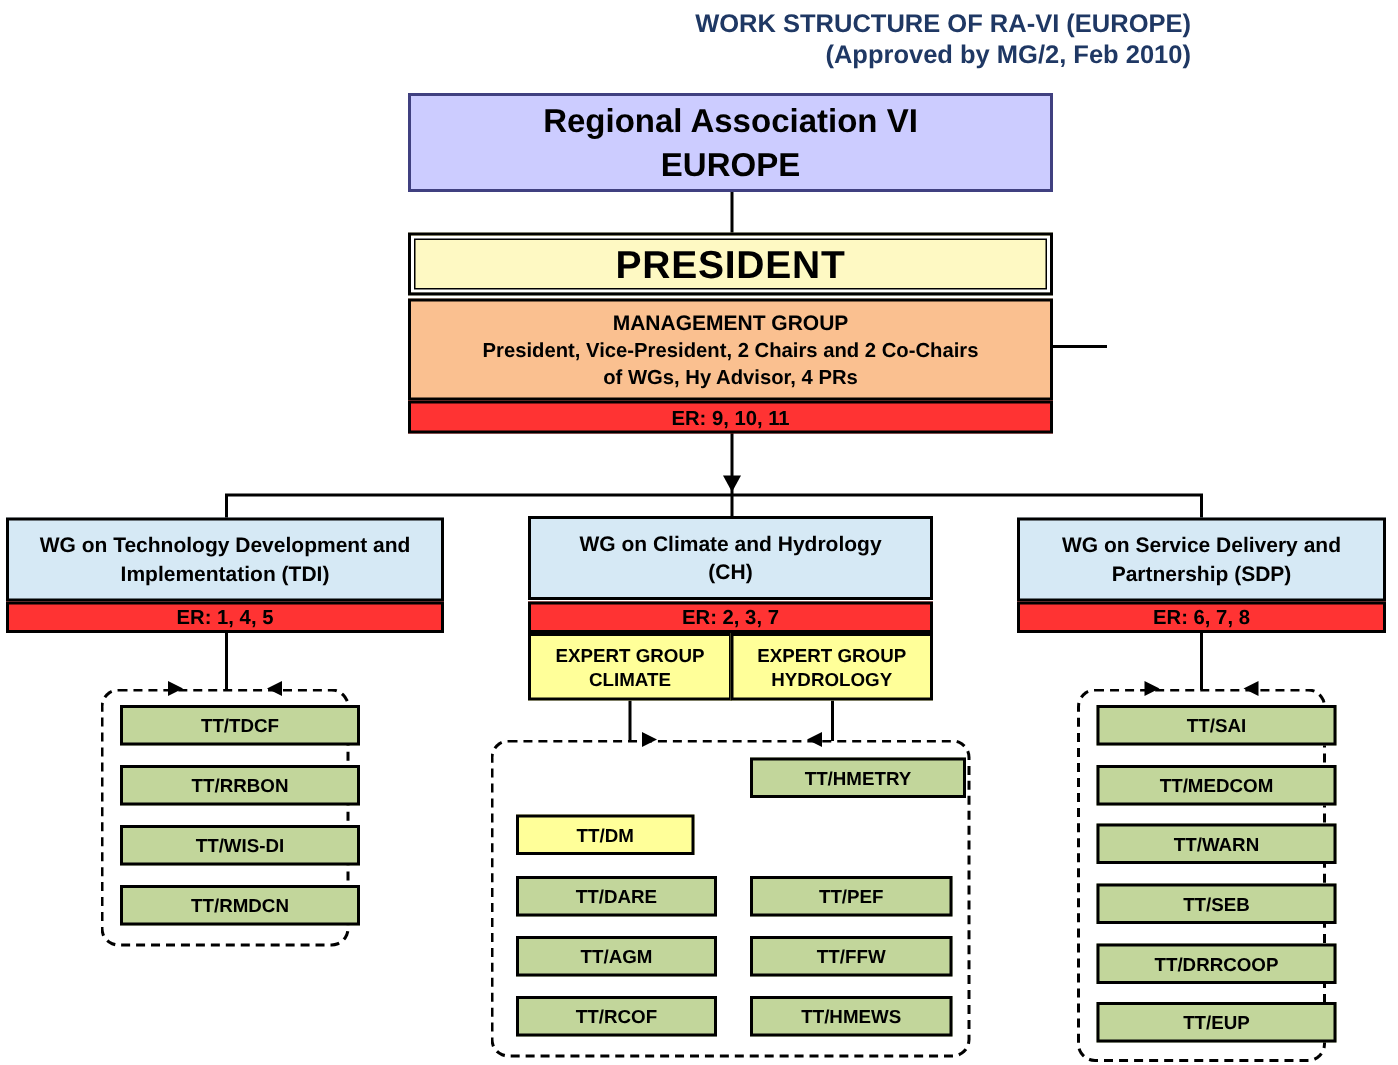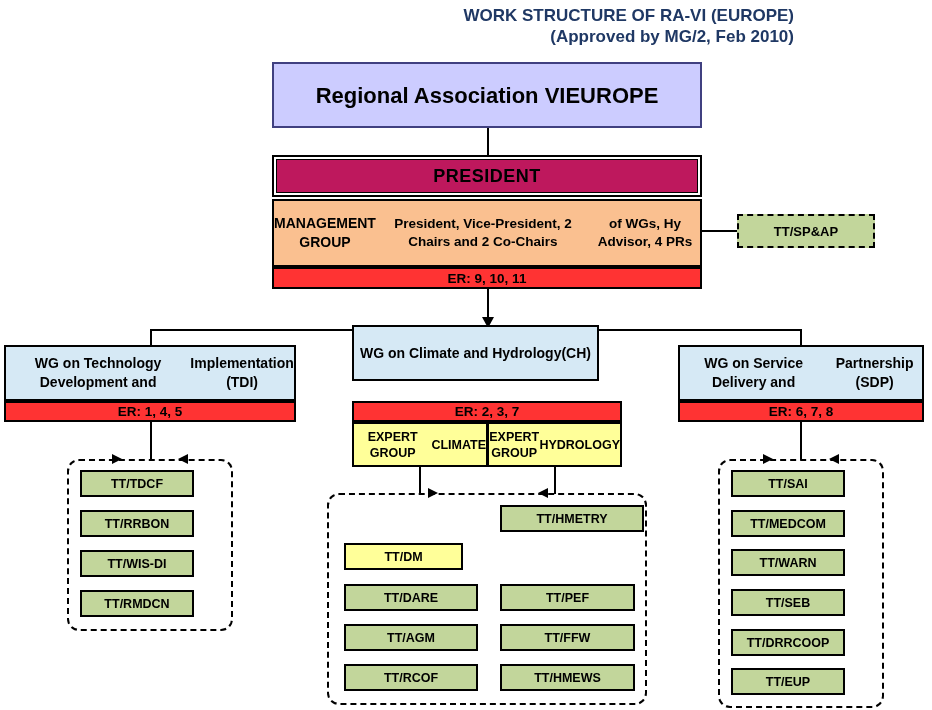--- a/index.html
+++ b/index.html
@@ -1,38 +1,38 @@
 <!DOCTYPE html>
 <html style="--title-text: #1F3864; --ra-fill: #CCCCFF; --ra-border: #404080; --mg-fill: #FAC090; --er-fill: #FF3333; --wg-fill: #D6E9F5; --yellow-fill: #FFFF99; --green-fill: #C2D69B;"><head>
 <meta charset="utf-8">
 <style>
   * { margin:0; padding:0; box-sizing:border-box; }
   body { background:#fff; font-family:"Liberation Sans", sans-serif; }
   .canvas { position:relative; width:932px; height:710px; background:#fff; overflow:hidden; color:#000; }
 
   .ln { position:absolute; background:#000; }
 
-  .box { position:absolute; display:flex; flex-direction:row; align-items:center; justify-content:center;
+  .box { position:absolute; display:flex; flex-direction:column; align-items:center; justify-content:center;
          text-align:center; font-weight:bold; border:2px solid #000; }
 
   .title { position:absolute; left:180px; top:5px; width:614px; text-align:right;
            font-weight:bold; font-size:17px; line-height:21px; color:var(--title-text,#1F3864); }
 
   .ra { background:var(--ra-fill,#CCCCFF); border:2px solid var(--ra-border,#404080); font-size:22px; line-height:29px; }
-  .president { background:#be185d; font-size:18px; letter-spacing:.5px;
+  .president { background:#fef9c3; font-size:26px; letter-spacing:.5px;
                box-shadow: inset 0 0 0 2px #fff, inset 0 0 0 3px #000; }
   .mg { background:var(--mg-fill,#FAC090); font-size:13.5px; line-height:18px; }
   .mg .mg-title { font-size:14px; line-height:19px; }
   .erbar { background:var(--er-fill,#FF3333); font-size:13.5px; }
   .wg { background:var(--wg-fill,#D6E9F5); font-size:14px; line-height:19px; }
   .eg { background:var(--yellow-fill,#FFFF99); font-size:12.5px; line-height:16px; }
   .spap { background:var(--green-fill,#C2D69B); border:2px dashed #000; font-size:13px; }
 
   .team { position:absolute; display:flex; align-items:center; justify-content:center; text-align:center;
-          font-weight:bold; font-size:12.5px; border:2px solid #000; width:114px; height:27px;
+          font-weight:bold; font-size:12.5px; border:2px solid #000; width:160px; height:27px;
           background:var(--green-fill,#C2D69B); }
   .team.yellow { background:var(--yellow-fill,#FFFF99); }
 
   .dash { position:absolute; border:2px dashed #000; border-radius:12px; background:transparent; }
 
   .arr-r { position:absolute; width:0; height:0; border-top:5px solid transparent; border-bottom:5px solid transparent; border-left:10px solid #000; }
   .arr-l { position:absolute; width:0; height:0; border-top:5px solid transparent; border-bottom:5px solid transparent; border-right:10px solid #000; }
   .arr-d { position:absolute; width:0; height:0; border-left:6px solid transparent; border-right:6px solid transparent; border-top:11px solid #000; }
 </style>
 </head>
@@ -68,36 +68,35 @@
   </div>
 
   <div class="box mg" style="left:272px;top:199px;width:430px;height:68px">
     <div class="mg-title">MANAGEMENT GROUP</div>
     <div>President, Vice-President, 2 Chairs and 2 Co-Chairs</div>
     <div>of WGs, Hy Advisor, 4 PRs</div>
   </div>
 
   <div class="box erbar" style="left:272px;top:267px;width:430px;height:22px">ER: 9, 10, 11</div>
 
-  <div class="box spap" style="left:737px;top:214px;width:138px;height:34px">TT/SP&amp;AP</div>
 
   <div class="box wg" style="left:4px;top:345px;width:292px;height:56px">
     <div>WG on Technology Development and</div>
     <div>Implementation (TDI)</div>
   </div>
   <div class="box erbar" style="left:4px;top:401px;width:292px;height:21px">ER: 1, 4, 5</div>
   <div class="dash" style="left:67px;top:459px;width:166px;height:172px"></div>
   <div class="arr-r" style="left:112px;top:454px"></div>
   <div class="arr-l" style="left:178px;top:454px"></div>
   <div class="team" style="left:80px;top:470px">TT/TDCF</div>
   <div class="team" style="left:80px;top:510px">TT/RRBON</div>
   <div class="team" style="left:80px;top:550px">TT/WIS-DI</div>
   <div class="team" style="left:80px;top:590px">TT/RMDCN</div>
 
-  <div class="box wg" style="left:352px;top:325px;width:247px;height:56px">
+  <div class="box wg" style="left:352px;top:344px;width:270px;height:56px">
     <div>WG on Climate and Hydrology</div>
     <div>(CH)</div>
   </div>
   <div class="box erbar" style="left:352px;top:401px;width:270px;height:21px">ER: 2, 3, 7</div>
   <div class="box eg" style="left:352px;top:422px;width:136px;height:45px">
     <div>EXPERT GROUP</div>
     <div>CLIMATE</div>
   </div>
   <div class="box eg" style="left:487px;top:422px;width:135px;height:45px">
     <div>EXPERT GROUP</div>

